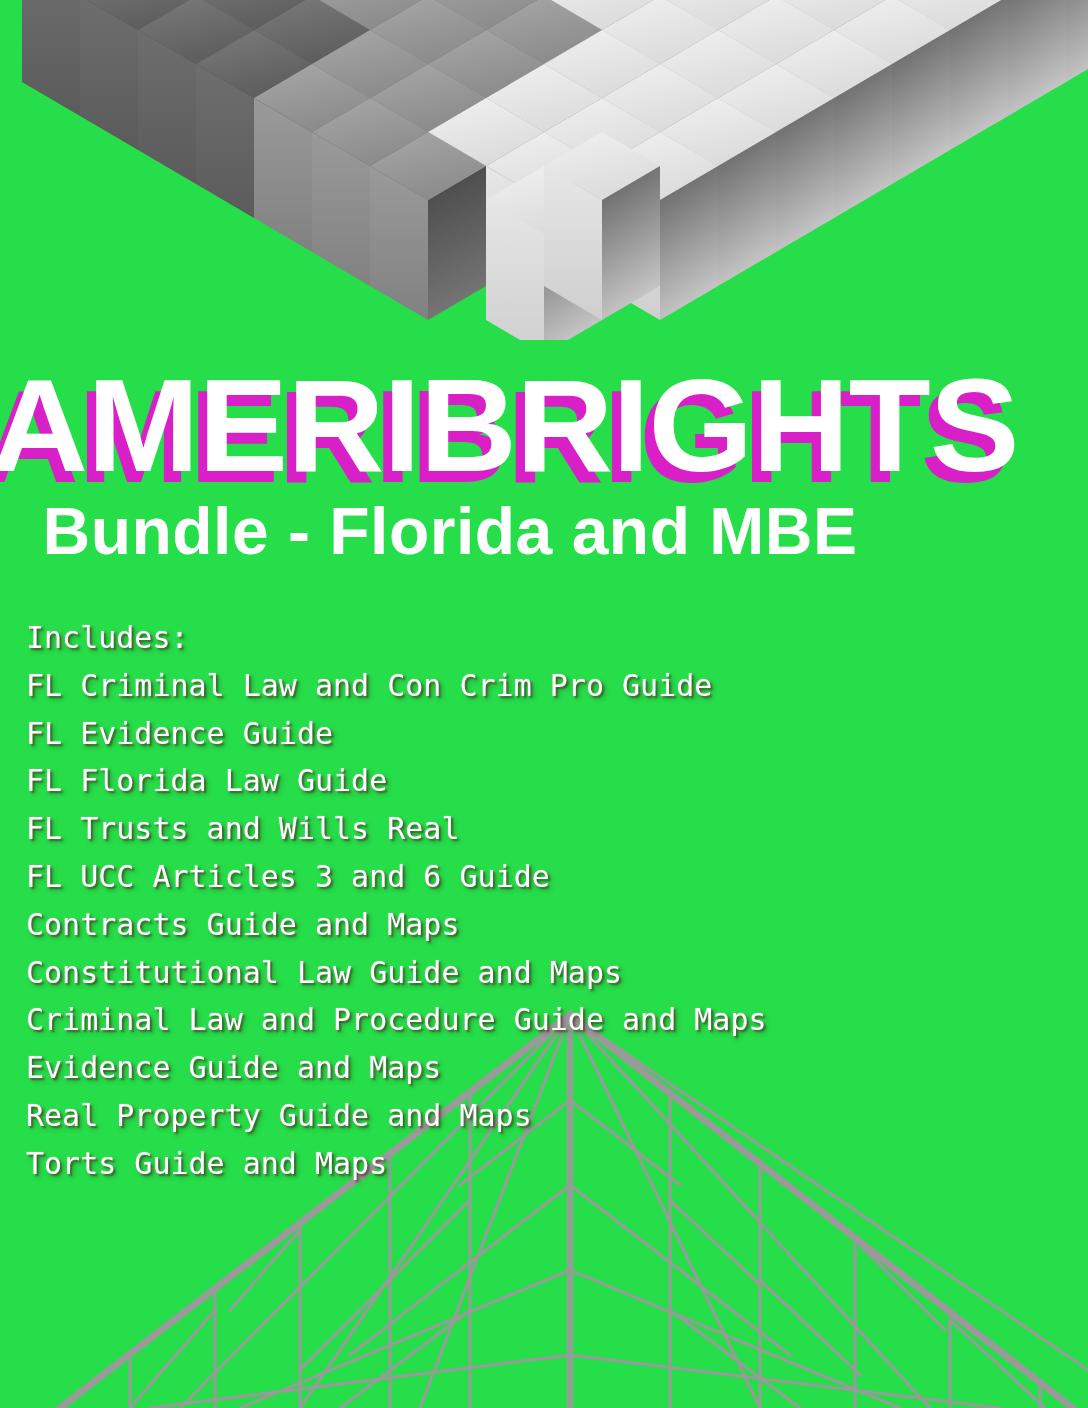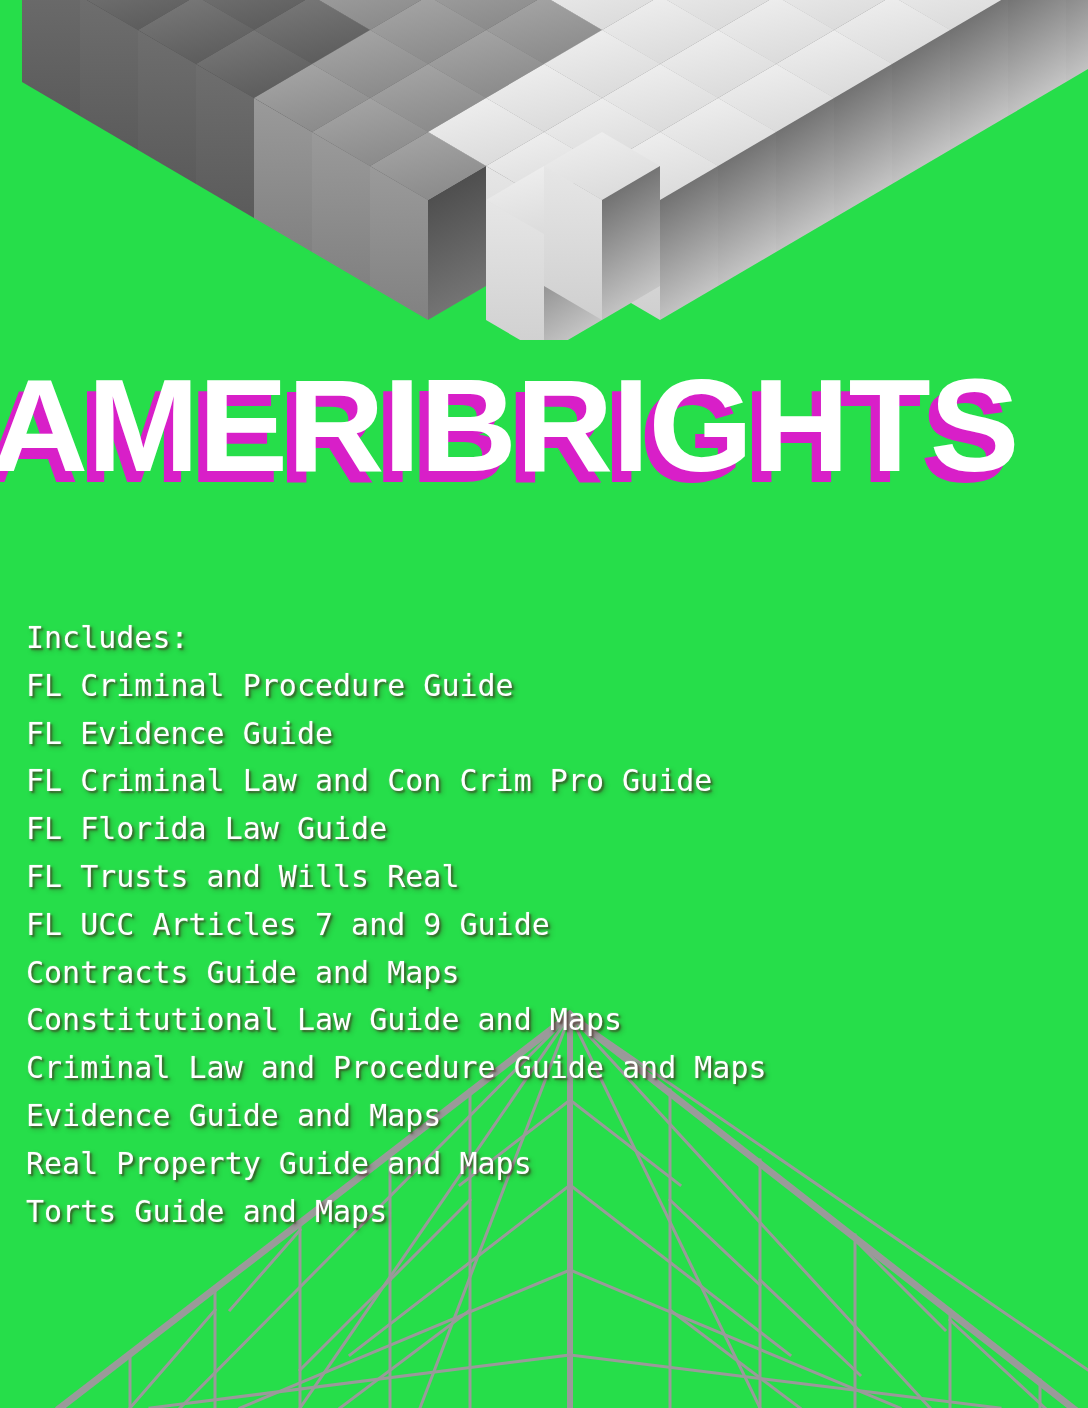--- a/index.html
+++ b/index.html
@@ -295,30 +295,30 @@
         <line x1="670" y1="330" x2="800" y2="428" stroke-width="3"></line>
         <line x1="760" y1="300" x2="860" y2="395" stroke-width="3"></line>
         <line x1="855" y1="260" x2="945" y2="350" stroke-width="3"></line>
         <line x1="950" y1="340" x2="1045" y2="428" stroke-width="3"></line>
       </g>
     </svg>
   </div>
 
   <div id="title-block">
     <div id="brand-title">AMERIBRIGHTS</div>
+    <div id="brand-subtitle">Bundle - Florida and MBE</div>
   </div>
 
   <div id="includes-list">
     <div class="includes-line">Includes:</div>
-    <div class="includes-line">FL Criminal Procedure Guide</div>
+    <div class="includes-line">FL Criminal Law and Con Crim Pro Guide</div>
     <div class="includes-line">FL Evidence Guide</div>
-    <div class="includes-line">FL Criminal Law and Con Crim Pro Guide</div>
     <div class="includes-line">FL Florida Law Guide</div>
     <div class="includes-line">FL Trusts and Wills Real</div>
-    <div class="includes-line">FL UCC Articles 7 and 9 Guide</div>
+    <div class="includes-line">FL UCC Articles 3 and 6 Guide</div>
     <div class="includes-line">Contracts Guide and Maps</div>
     <div class="includes-line">Constitutional Law Guide and Maps</div>
     <div class="includes-line">Criminal Law and Procedure Guide and Maps</div>
     <div class="includes-line">Evidence Guide and Maps</div>
     <div class="includes-line">Real Property Guide and Maps</div>
     <div class="includes-line">Torts Guide and Maps</div>
   </div>
 
 </div>
 

